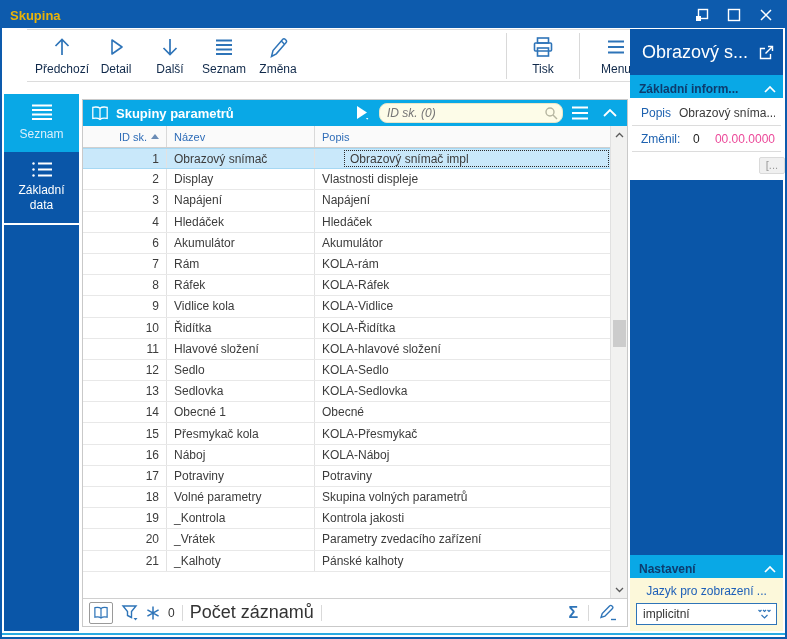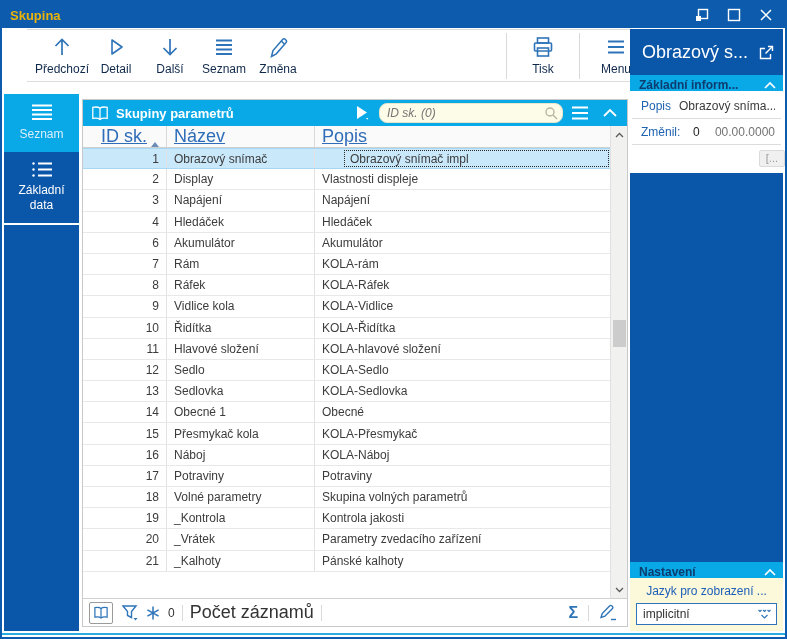--- a/index.html
+++ b/index.html
@@ -41,21 +41,21 @@
   .lh-play { margin-left:auto; margin-right:8px; display:flex; align-items:flex-end; }
   .searchbox { width:184px; height:20px; background:#fdfce8; border:1px solid #e8e6c8; border-radius:8px;
                display:flex; align-items:center; padding:0 4px 0 7px; }
   .searchbox input { flex:1; border:0; outline:0; background:transparent; font-style:italic; font-size:12px; color:#8a8a7a;
                      font-family:"Liberation Sans","DejaVu Sans",sans-serif; min-width:0; }
   .lh-iconbtn { width:26px; height:22px; display:flex; align-items:center; justify-content:center; margin-left:4px; }
 
   .grid { flex:1 1 auto; display:flex; min-height:0; }
   .grid-cols { flex:1 1 auto; display:flex; flex-direction:column; min-width:0; }
   .grid-head { height:22px; background:#fafafa; border-bottom:1px solid #cfcfcf; display:flex; flex:0 0 auto; }
-  .hc { font-size:18px; color:#2f6db8; display:flex; align-items:flex-end; padding:0 7px; border-right:1px solid #d9d9d9;text-decoration:underline; }
+  .hc { font-size:11px; color:#2f6db8; display:flex; align-items:center; padding:0 7px; border-right:1px solid #d9d9d9; }
   .hc.id { width:84px; justify-content:flex-end; gap:4px; }
   .hc.nazev { width:148px; }
   .hc.popis { flex:1; border-right:0; }
   .sort-asc { width:0; height:0; border-left:4px solid transparent; border-right:4px solid transparent; border-bottom:5px solid #6b8cb5; }
   .rows { flex:1 1 auto; overflow:hidden; }
   .row { height:21.2px; display:flex; border-bottom:1px solid #e8e8e8; font-size:12px; color:#3c3c3c; }
   .row .c { display:flex; align-items:center; padding:0 7px; border-right:1px solid #e2e2e2; overflow:hidden; white-space:nowrap; }
   .row .c.id { width:84px; justify-content:flex-end; }
   .row .c.nazev { width:148px; }
   .row .c.popis { flex:1; border-right:0; }
@@ -74,28 +74,28 @@
   .sb-zero { font-size:12px; color:#333; margin-left:4px; }
   .sb-label { font-size:18px; color:#333; }
   .sb-right { margin-left:auto; display:flex; align-items:center; }
   .sigma { font-size:16px; color:#2e74b8; font-weight:bold; line-height:1; }
 
   
   .rpanel { position:absolute; left:628px; top:27px; width:153px; height:602px; background:#0a56a8;
             display:flex; flex-direction:column; }
   .rp-title { height:46px; display:flex; align-items:center; padding:0 8px 0 12px; color:#fff; }
   .rp-title .t { font-size:18px; font-weight:400; flex:1; white-space:nowrap; overflow:hidden; }
-  .rp-sec { height:16px; background:#09a8e6; display:flex; align-items:center; padding:4px 6px 0 9px; flex:0 0 auto; }
+  .rp-sec { height:23px; background:#09a8e6; display:flex; align-items:center; padding:4px 6px 0 9px; flex:0 0 auto; }
   .rp-sec .t { font-size:12px; font-weight:bold; color:#0d3c6e; flex:1; white-space:nowrap; overflow:hidden; }
   .rp-card { background:#fff; padding:2px 0 4px; }
   .fld { display:flex; align-items:center; min-height:26px; padding:0 6px 0 9px; border-bottom:1px solid #dcdcdc; margin:0 2px; font-size:12px; }
   .fld .lab { color:#1e62b0; margin-right:8px; white-space:nowrap; }
   .fld .val { color:#3a3a3a; white-space:nowrap; overflow:hidden; }
   .fld .valr { margin-left:auto; white-space:nowrap; }
-  .fld .num { color:#222; } .fld .date { color:#737373; margin-left:12px; }
+  .fld .num { color:#222; } .fld .date { color:#ec4899; margin-left:12px; }
   .more-row { display:flex; justify-content:flex-end; padding:5px 0 2px; margin-right:-2px; }
   .more-btn { background:#f0f0f0; border:1px solid #dadada; color:#9a9a9a; font-size:11px; padding:1px 6px 2px; border-radius:2px; }
   .rp-fill { flex:1; }
   .rp-settings { background:#fcf8da; padding:6px 6px 6px; flex:0 0 auto; }
   .rp-settings .lab { display:block; text-align:center; color:#1d5fb8; font-size:12px; margin-bottom:5px; white-space:nowrap; overflow:hidden; }
   .combo { height:22px; background:#fff; border:1px solid #2e74b8; display:flex; align-items:center; padding:0 4px 0 6px; }
   .combo .v { flex:1; font-size:12px; color:#333; }
 </style>
 </head>
 <body>

